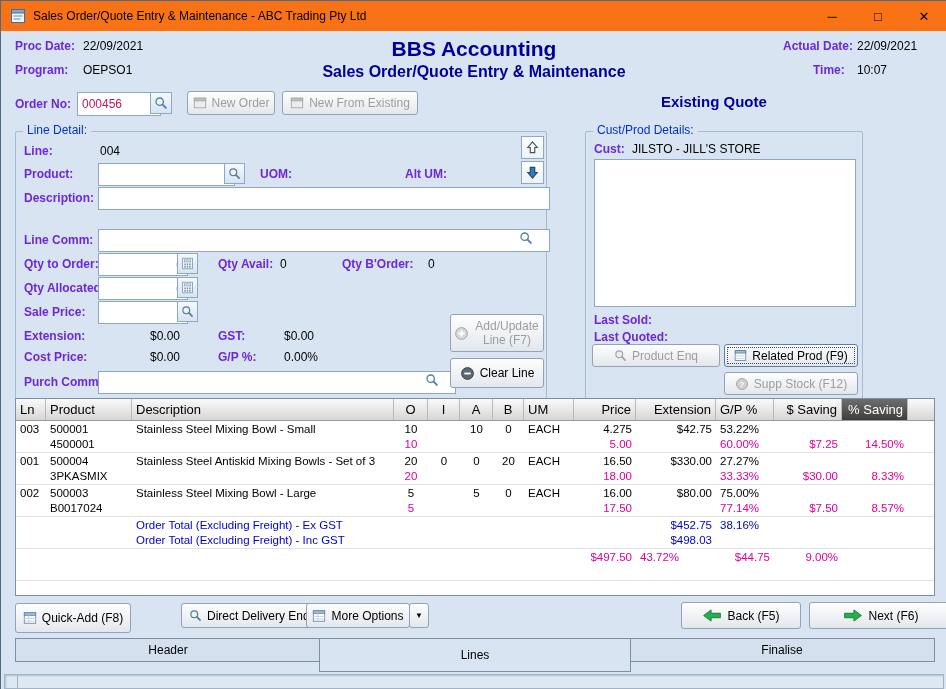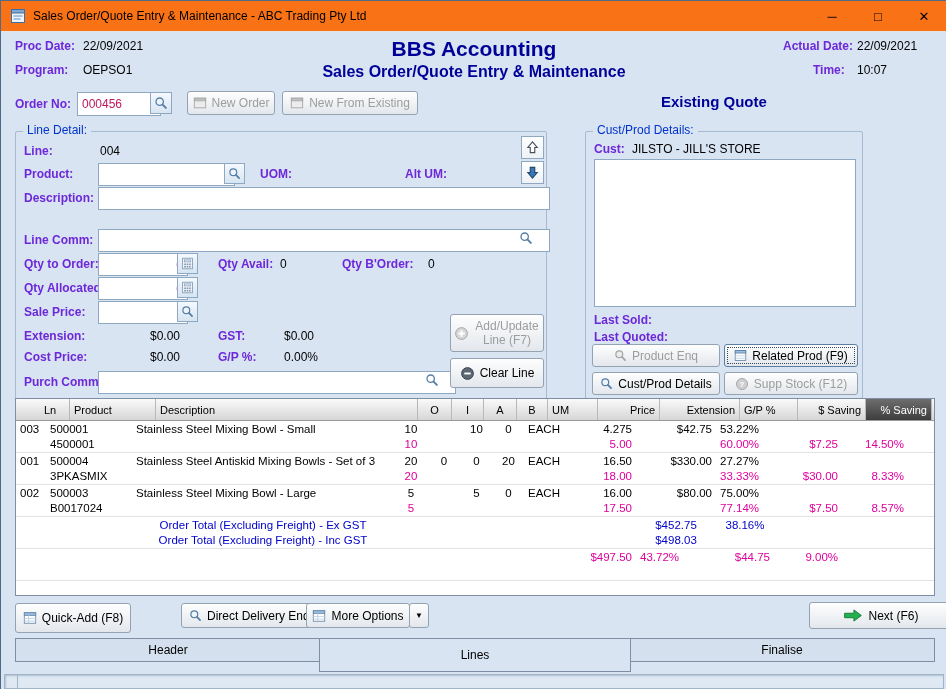--- a/index.html
+++ b/index.html
@@ -33,32 +33,32 @@
   .btn.focus{outline:1px dotted #3a4a5a;outline-offset:-4px;border-color:#5c7ea2;}
 
   
   .groupbox{position:absolute;border:1px solid #a6bad0;border-radius:2px;}
   .gcap{position:absolute;top:-9px;left:7px;background:#d8e4f2;padding:0 4px;font-size:12px;color:#0033cc;white-space:nowrap;}
   .panel{position:absolute;background:#fff;border:1px solid #8fa8c2;}
 
   
   .grid{position:absolute;left:14px;top:397px;width:918px;height:196px;background:#fff;border:1px solid #7f8fa3;overflow:hidden;}
   .gridcols{display:grid;grid-template-columns:30px 86px 262px 34px 32px 33px 31px 50px 62px 80px 58px 68px 66px 1fr;}
-  .ghead{height:21px;font-size:11px;background:linear-gradient(#fafafa,#d6d6d6);border-bottom:1px solid #9a9a9a;padding-left:24px;}
+  .ghead{height:21px;font-size:13px;background:linear-gradient(#fafafa,#d6d6d6);border-bottom:1px solid #9a9a9a;}
   .gh{display:flex;align-items:center;padding:0 4px;border-right:1px solid #b8b8b8;overflow:hidden;white-space:nowrap;color:#000;}
   .gh.ta-r{justify-content:flex-end;}
   .gh.ta-c{justify-content:center;}
   .gh.dark{background:linear-gradient(#6e6e6e,#3d3d3d);color:#fff;}
   .grow{font-size:11.5px;border-bottom:1px solid #e2e2e2;}
   .gc{padding:1px 4px 0 4px;overflow:hidden;white-space:nowrap;color:#000;}
   .gc.ta-r{text-align:right;}
   .gc.ta-c{text-align:center;}
   .r1,.r2{height:15px;line-height:15px;}
   .pink{color:#e0009b;}
-  .blue{color:#0000cc;text-align:center;}
+  .blue{color:#0000cc;}
 
   
   .tab{position:absolute;display:flex;align-items:center;justify-content:center;font-size:12px;color:#000;background:#d4e0ee;border:1px solid #7f8fa3;cursor:pointer;}
   .tab.active{background:#d8e4f2;z-index:2;}
 
   
   .statusbar{position:absolute;left:0;top:670px;width:946px;height:19px;background:#d8e4f2;}
   .status-inner{position:absolute;left:3px;top:3px;right:3px;height:13px;background:#dfe9f4;border:1px solid #9fb4c9;box-shadow:inset 1px 1px 2px rgba(90,110,135,.35);}
   .status-sep{position:absolute;left:12px;top:0;bottom:0;width:1px;background:#9fb4c9;}
 
@@ -296,29 +296,20 @@
     <button class="btn focus" style="left:138px;top:212px;width:134px;height:23px;">
       <span>
           <svg width="13" height="13" viewBox="0 0 16 16">
             <rect x="1.5" y="2" width="13" height="12" fill="#fff" stroke="#5c7ea2"></rect>
             <rect x="1.5" y="2" width="13" height="3" fill="#9cc0e2" stroke="#5c7ea2"></rect>
             <line x1="1.5" y1="8.5" x2="14.5" y2="8.5" stroke="#b9cfe4"></line>
             <line x1="1.5" y1="11.5" x2="14.5" y2="11.5" stroke="#b9cfe4"></line>
           </svg>
         </span>
       <span class="blabel">Related Prod (F9)</span>
-    </button>
-    <button class="btn" style="left:6px;top:240px;width:128px;height:23px;">
-      <span>
-          <svg width="13" height="13" viewBox="0 0 16 16">
-            <circle cx="6.5" cy="6.5" r="4.2" fill="#eef4fb" stroke="#557fa8" stroke-width="1.5"></circle>
-            <line x1="9.8" y1="9.8" x2="13.6" y2="13.6" stroke="#557fa8" stroke-width="2.2" stroke-linecap="round"></line>
-          </svg>
-        </span>
-      <span class="blabel">Cust/Prod Details</span>
     </button>
     <button class="btn disabled" style="left:138px;top:240px;width:134px;height:23px;">
       <span>
           <svg width="14" height="14" viewBox="0 0 16 16">
             <circle cx="8" cy="8" r="6.3" fill="#cfcfcf" stroke="#a0a0a0"></circle>
             <text x="8" y="11.3" text-anchor="middle" font-size="9" font-weight="bold" fill="#fff">?</text>
           </svg>
         </span>
       <span class="blabel">Supp Stock (F12)</span>
     </button>
@@ -595,20 +586,28 @@
           <line x1="1.5" y1="11.5" x2="14.5" y2="11.5" stroke="#b9cfe4"></line>
           <line x1="6.5" y1="5" x2="6.5" y2="14" stroke="#b9cfe4"></line>
         </svg>
       </span>
     <span class="blabel">More Options</span>
   </button>
   <button class="btn" style="left:408px;top:602px;width:20px;height:25px;">
     <span style="font-size:8px;">▼</span>
   </button>
 
+  <button class="btn" style="left:680px;top:601px;width:120px;height:27px;">
+    <span>
+        <svg width="20" height="13" viewBox="0 0 20 14">
+          <path d="M9 1 V4.6 H19 V9.4 H9 V13 L1 7 Z" fill="#22b14c" stroke="#157a33" stroke-width="1"></path>
+        </svg>
+      </span>
+    <span class="blabel">Back (F5)</span>
+  </button>
   <button class="btn" style="left:808px;top:601px;width:144px;height:27px;">
     <span>
         <svg width="20" height="13" viewBox="0 0 20 14">
           <path d="M11 1 V4.6 H1 V9.4 H11 V13 L19 7 Z" fill="#22b14c" stroke="#157a33" stroke-width="1"></path>
         </svg>
       </span>
     <span class="blabel">Next (F6)</span>
   </button>
 
   <div class="tab" style="left:14px;top:637px;width:304px;height:22px;">

